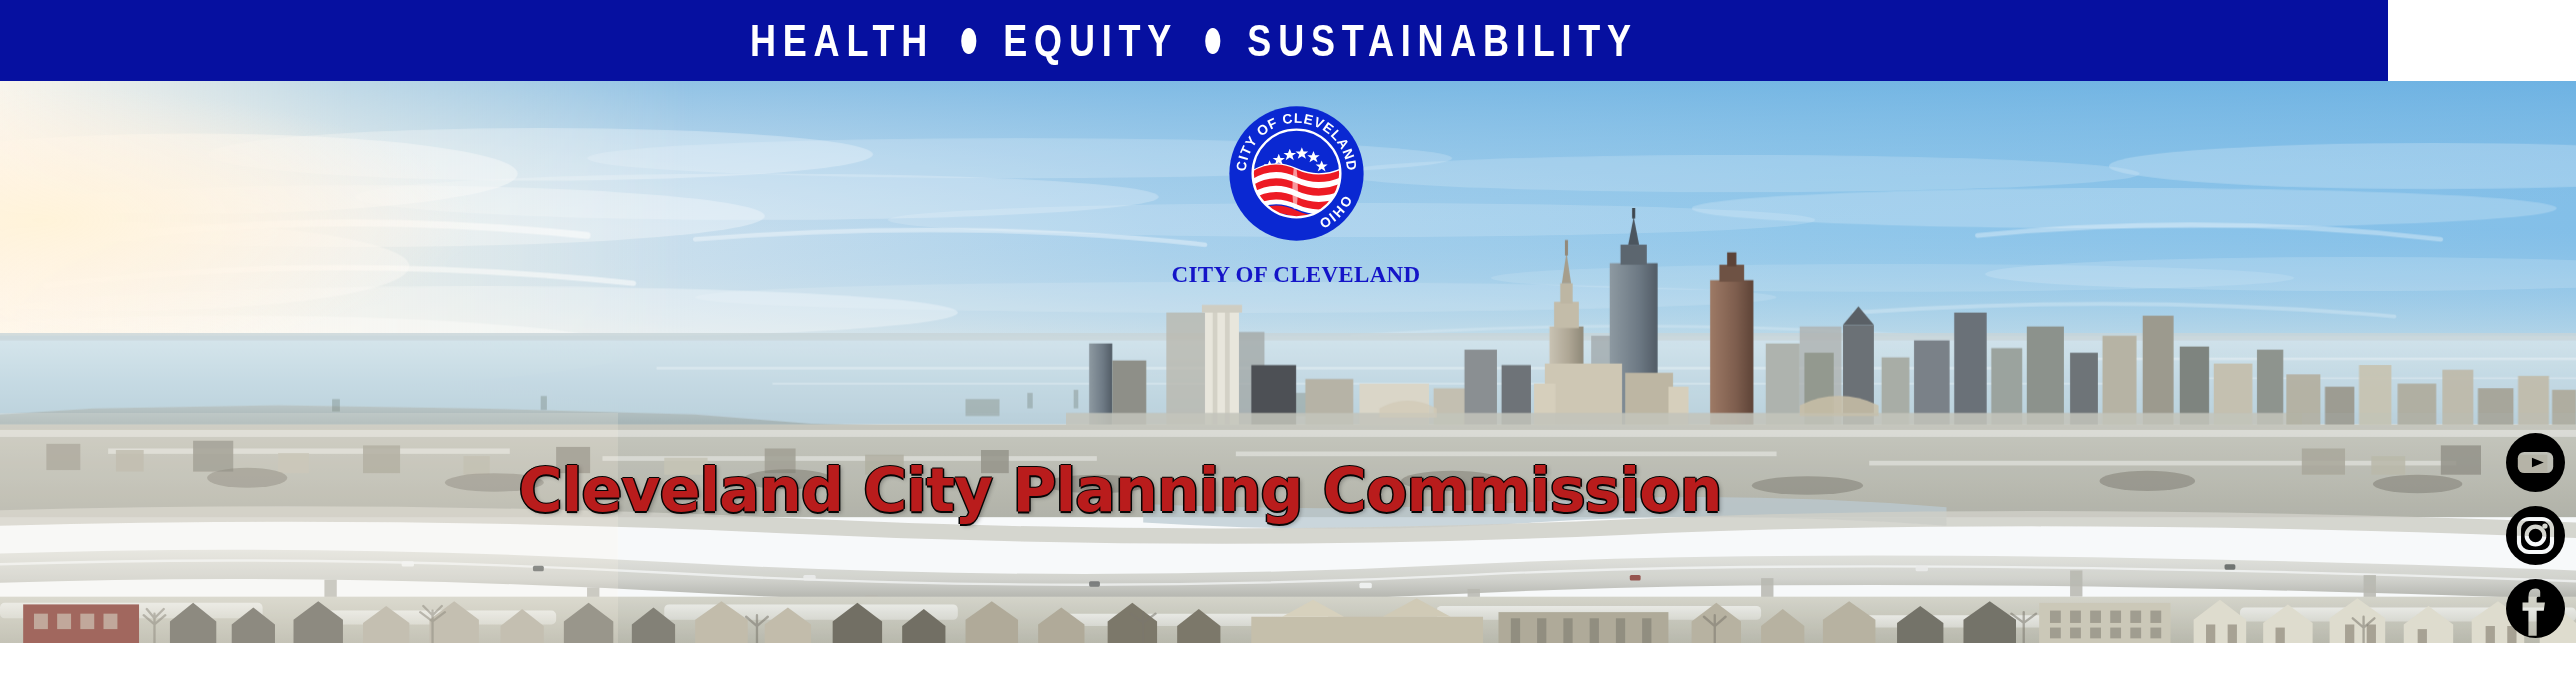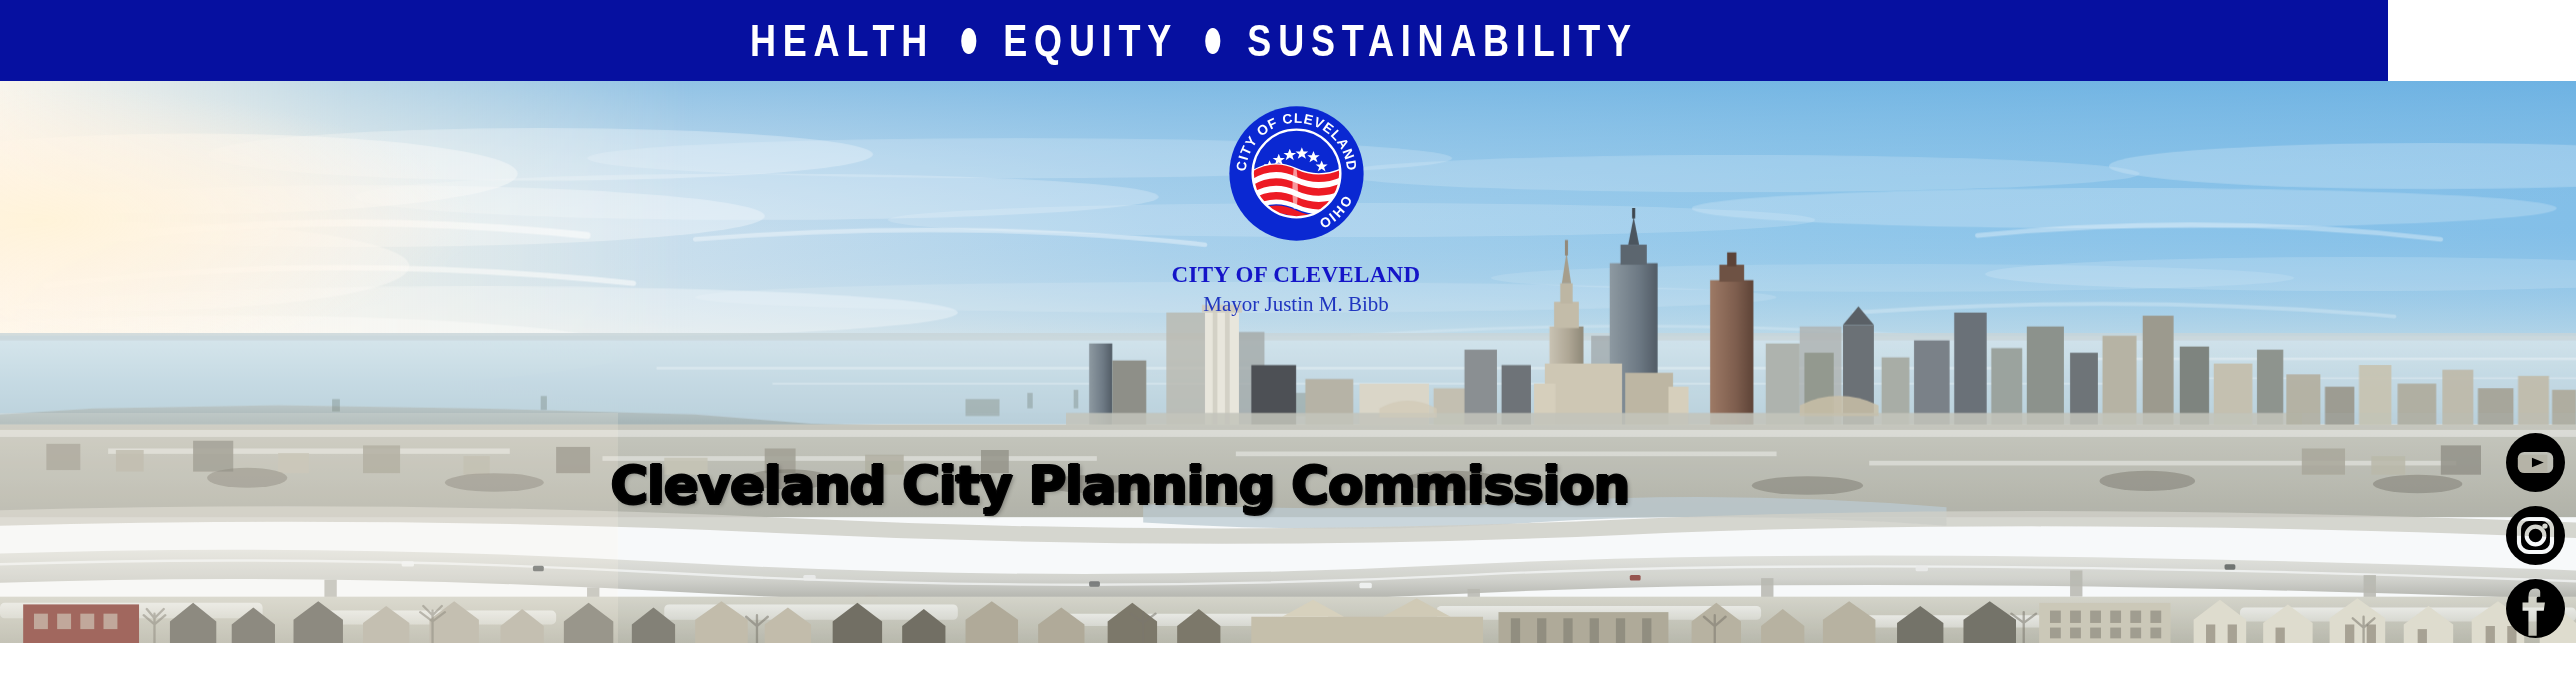--- a/index.html
+++ b/index.html
@@ -83,24 +83,24 @@
     white-space:nowrap;
   }
 
   
   #main-title{
     position:absolute;
     left:0; top:460px;
     width:2240px;
     text-align:center;
     z-index:30;
-    color:#000000;
+    color:#b91c1c;
     font-family:"DejaVu Sans", sans-serif;
     font-weight:700;
-    font-size:51px;
+    font-size:60px;
     line-height:1;
     letter-spacing:-0.8px;
     white-space:nowrap;
     text-shadow:
       1.5px 0 0 #060606, -1.5px 0 0 #060606,
       0 1.5px 0 #060606, 0 -1.5px 0 #060606,
       2.3px 2.3px 4.6px rgba(0,0,0,0.30);
   }
 
   
@@ -577,21 +577,20 @@
           <path d="M34 158 Q 66 138 100 154 Q 134 170 170 152 L 170 163 Q 134 181 100 165 Q 66 149 34 169 Z"></path>
         </g>
 
         <path d="M100 92 Q 104 122 100 152 L 96 152 Q 92 122 96 92 Z" fill="#FFFFFF" opacity="0.55"></path>
       </g>
 
       <circle cx="100" cy="100" r="64" fill="none" stroke="#FFFFFF" stroke-width="3.5"></circle>
     </svg>
   </div>
   <div id="city-name">CITY OF CLEVELAND</div>
-  <div id="mayor-name">Mayor Justin M. Bibb</div>
 </div>
 
 <h1 id="main-title">Cleveland City Planning Commission</h1>
 
 <div id="social-rail">
 
   <a class="social-btn">
     <svg viewBox="0 0 100 100" xmlns="http://www.w3.org/2000/svg">
       <defs>
         <mask id="ytMask">

